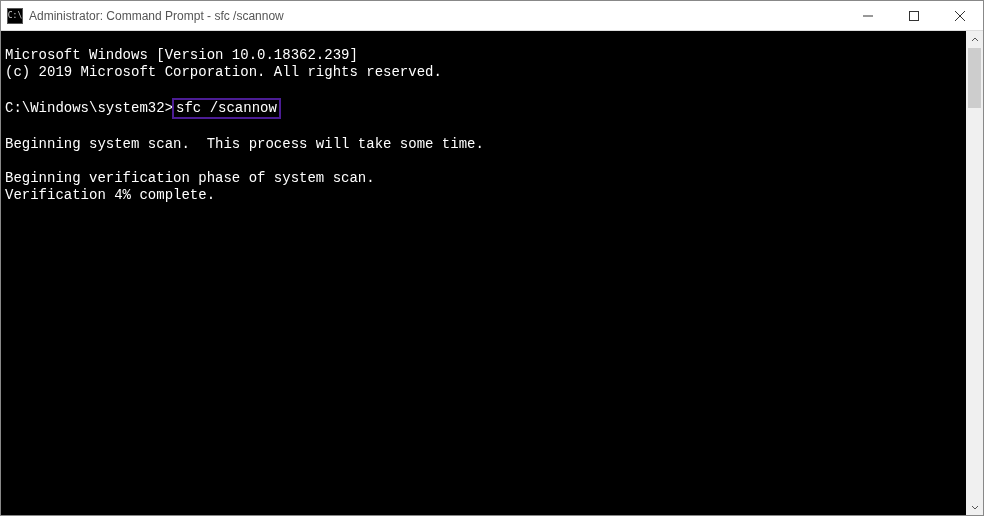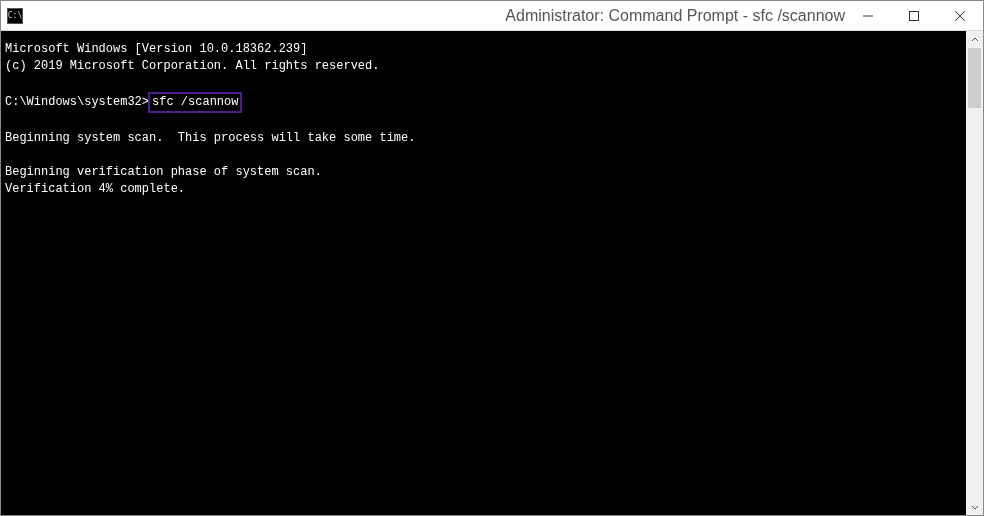--- a/index.html
+++ b/index.html
@@ -34,25 +34,24 @@
       border: 1px solid #555;
       margin-right: 6px;
       display: flex;
       align-items: center;
       justify-content: center;
       font-size: 8px;
       color: #ccc;
       font-family: monospace;
     }
     .titlebar-title {
-      font-size: 16px;
+      font-size: 12px;
       color: #555;
       flex: 1;
       white-space: nowrap;
-      text-align: right;
     }
     .window-controls {
       display: flex;
       height: 100%;
     }
     .win-btn {
       width: 46px;
       height: 100%;
       display: flex;
       align-items: center;
@@ -68,23 +67,23 @@
       flex: 1;
       display: flex;
       background: #000;
       min-height: 0;
     }
     .console {
       flex: 1;
       background: #000;
       color: #fff;
       font-family: "NSimSun","SimSun","Consolas","Courier New",monospace;
-      font-size: 12px;
+      font-size: 14px;
       line-height: 17px;
-      padding: 10px 4px;
+      padding: 16px 4px;
       white-space: pre;
       overflow: hidden;
     }
     .scrollbar {
       width: 17px;
       background: #f0f0f0;
       display: flex;
       flex-direction: column;
     }
     .sb-btn {

